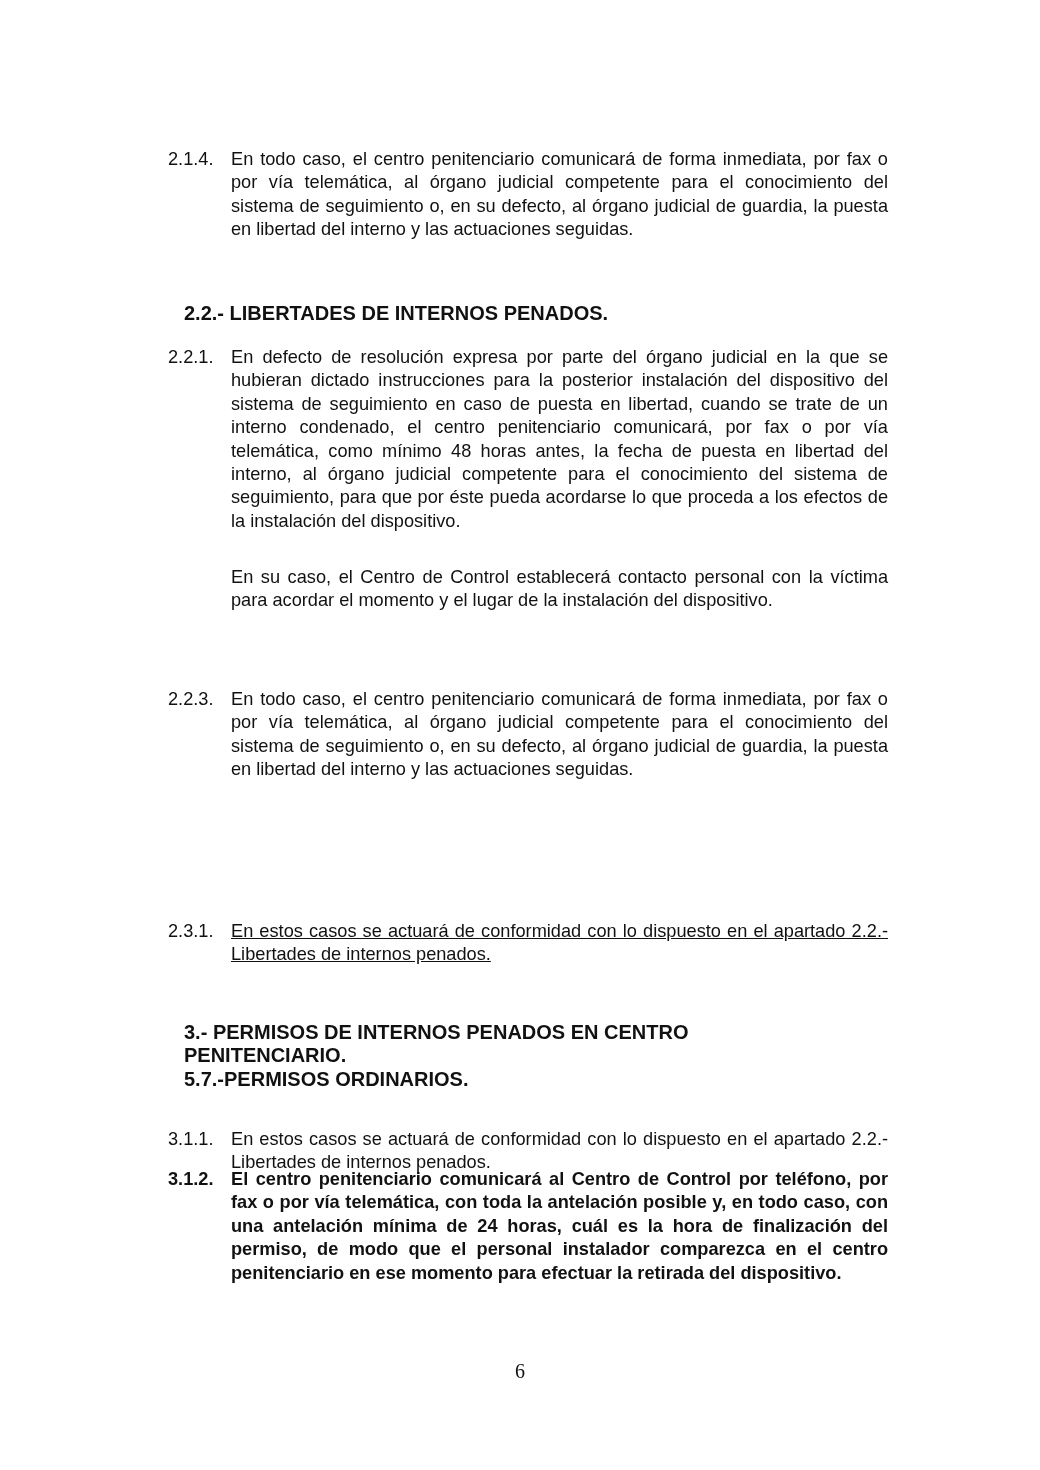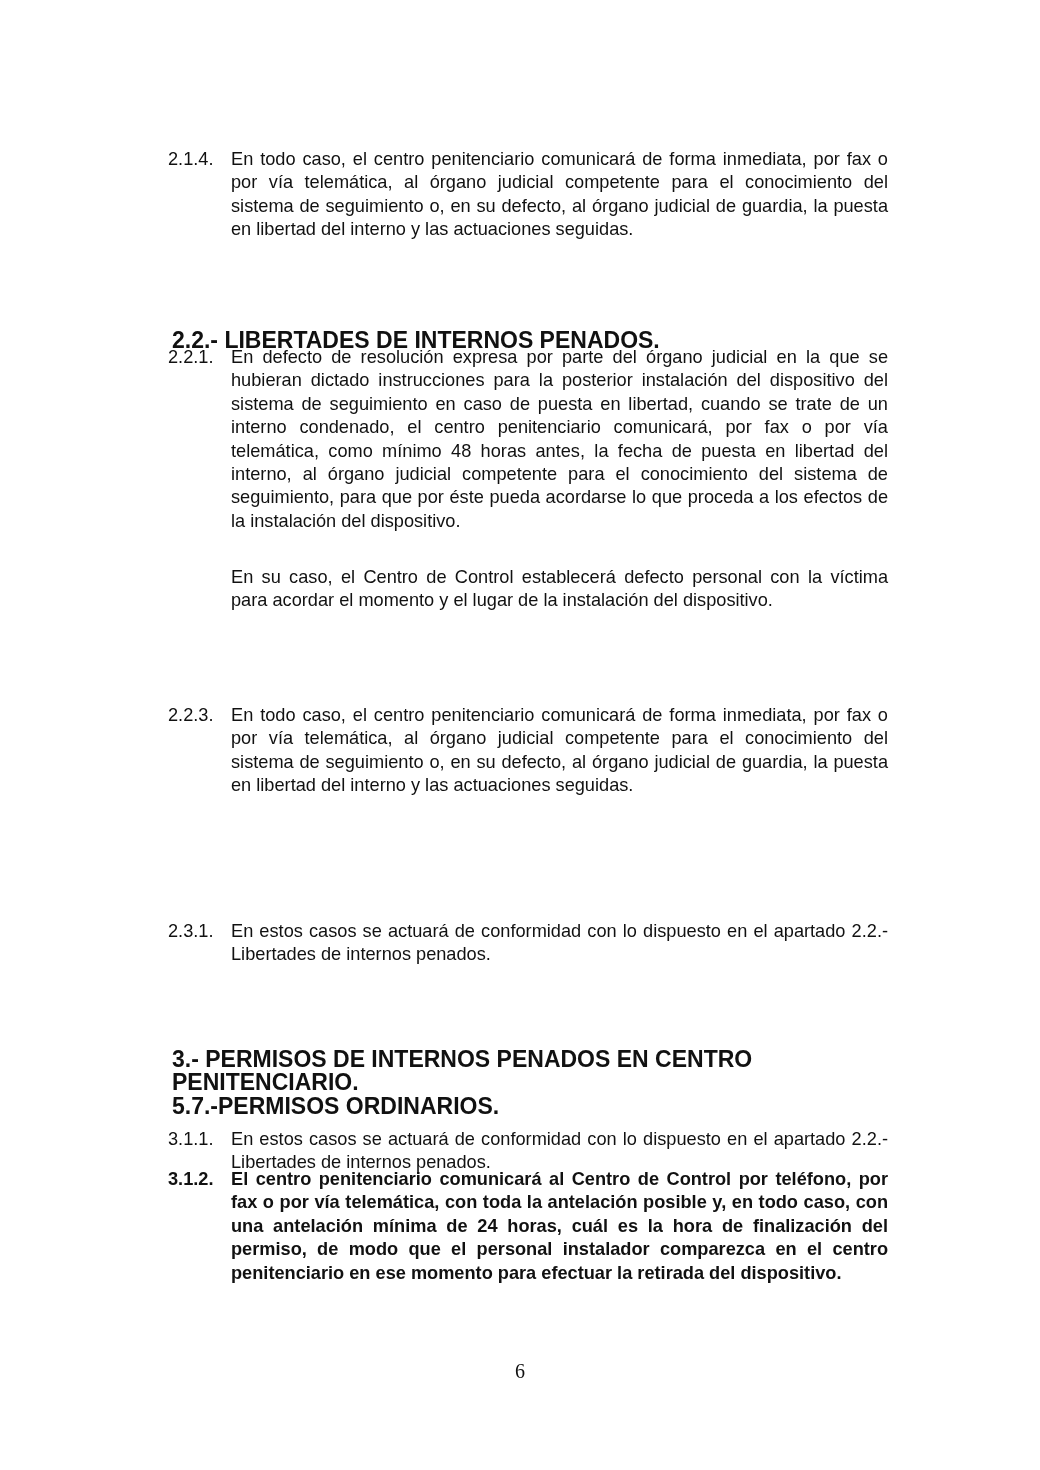--- a/index.html
+++ b/index.html
@@ -3,21 +3,21 @@
 <meta charset="utf-8">
 <style>
   html, body { margin: 0; padding: 0; background: #ffffff; }
   body { width: 1040px; height: 1470px; position: relative; overflow: hidden;
          font-family: "Liberation Sans", sans-serif; color: #111; }
   .page { position: absolute; left: 0; top: 0; width: 840px; height: 1470px; }
   .item { position: absolute; left: 168px; width: 720px; font-size: 18.2px; line-height: 23.4px; }
   .item .num { position: absolute; left: 0; top: 0; width: 62px; }
   .item .txt { margin-left: 63px; text-align: justify; }
   .item .txt p { margin: 0; }
-  .heading { position: absolute; left: 172px; font-weight: bold; font-size: 23px; line-height: 23px; margin-top: 27px; }
+  .heading { position: absolute; left: 184px; font-weight: bold; font-size: 20px; line-height: 23px; }
   .pnum { position: absolute; left: 0; width: 1040px; text-align: center; top: 1360px;
           font-family: "Liberation Serif", serif; font-size: 20px; }
   .cont { position: absolute; left: 231px; width: 657px; font-size: 18.2px; line-height: 23.4px; text-align: justify; }
 </style>
 </head>
 <body>
 
 <div class="page">
 
   <div class="item" style="top:148px;">
@@ -29,32 +29,32 @@
 
   <div class="heading" style="top:302px;">2.2.- LIBERTADES  DE INTERNOS PENADOS.</div>
 
   <div class="item" style="top:346px;">
     <span class="num">2.2.1.</span>
     <div class="txt">
         <p>En defecto de resolución expresa por parte del órgano judicial en la que se hubieran dictado instrucciones para la posterior instalación del dispositivo del sistema de seguimiento en caso de puesta en libertad, cuando se trate de un interno condenado, el centro penitenciario comunicará, por fax o por vía telemática, como mínimo 48 horas antes, la fecha de puesta en libertad del interno, al órgano judicial competente para el conocimiento del sistema de seguimiento, para que por éste pueda acordarse lo que proceda a los efectos de la instalación del dispositivo.</p>
       </div>
   </div>
 
-  <div class="cont" style="top:566px;">En su caso, el Centro de Control establecerá defecto personal con la víctima para acordar el momento y el lugar de la instalación del dispositivo.</div>
+  <div class="cont" style="top:566px;">En su caso, el Centro de Control establecerá contacto personal con la víctima para acordar el momento y el lugar de la instalación del dispositivo.</div>
 
 
-  <div class="item" style="top:704px;">
+  <div class="item" style="top:688px;">
     <span class="num">2.2.3.</span>
     <div class="txt">
         <p>En todo caso, el centro penitenciario comunicará de forma inmediata, por fax o por vía telemática, al órgano judicial competente para el conocimiento del sistema de seguimiento o, en su defecto, al órgano judicial de guardia, la puesta en libertad del interno y las actuaciones seguidas.</p>
       </div>
   </div>
 
 
-  <div class="item" style="top:920px;">
+  <div class="item" style="top:920px;text-decoration:underline;">
     <span class="num">2.3.1.</span>
     <div class="txt">
         <p>En estos casos se actuará de conformidad con lo dispuesto en el apartado 2.2.- Libertades de internos penados.</p>
       </div>
   </div>
 
   <div class="heading" style="top:1021px;">3.- PERMISOS DE INTERNOS PENADOS EN CENTRO PENITENCIARIO.</div>
 
   <div class="heading" style="top:1068px;">5.7.-PERMISOS ORDINARIOS.</div>
 

